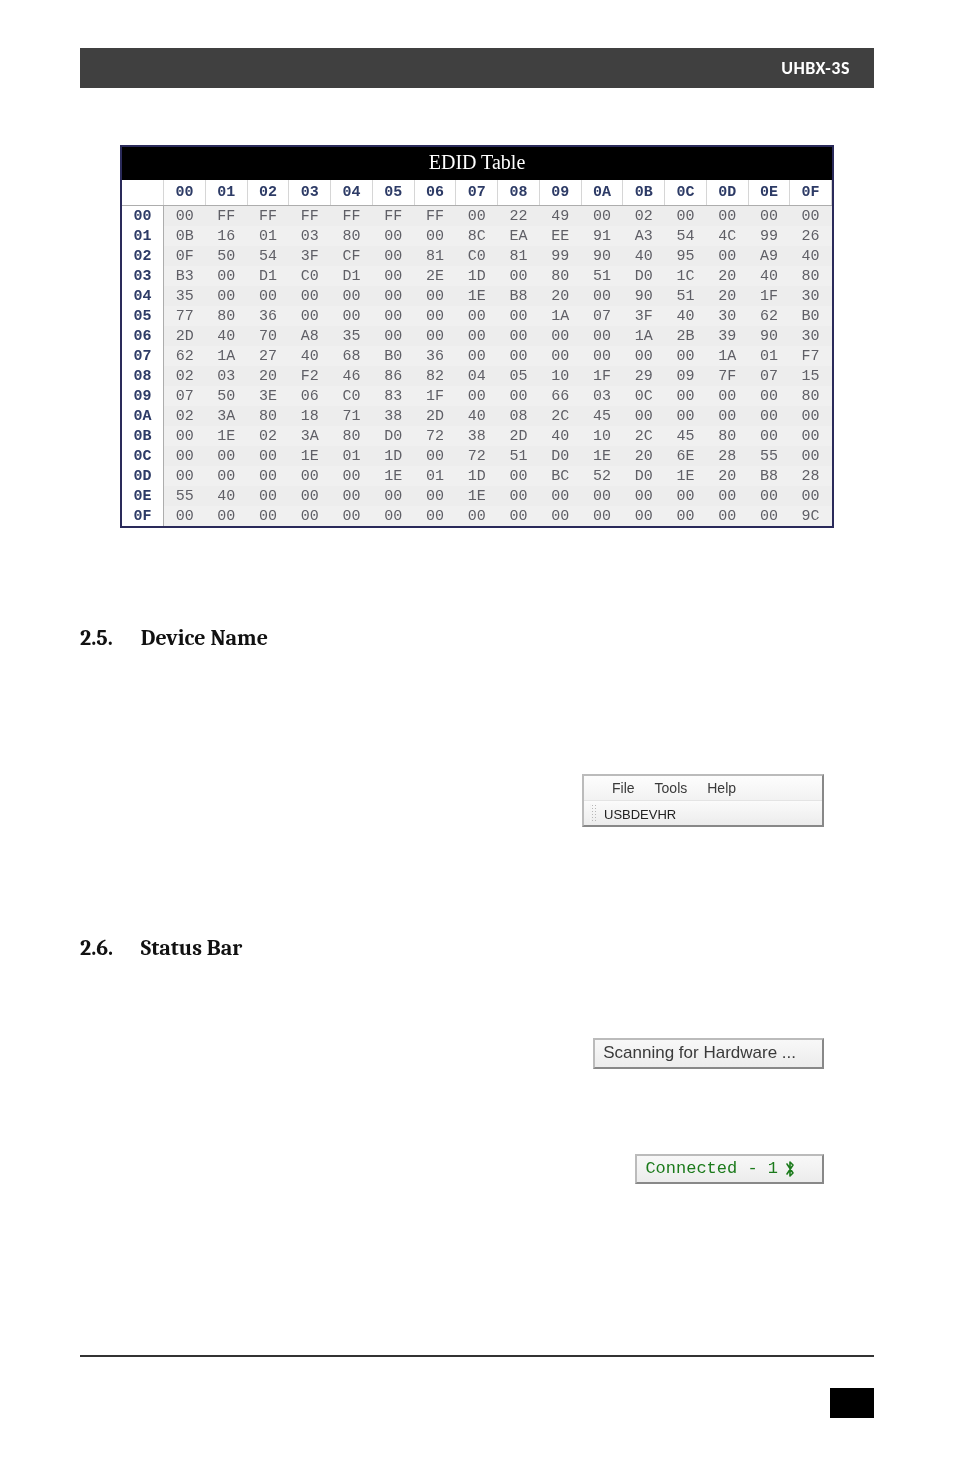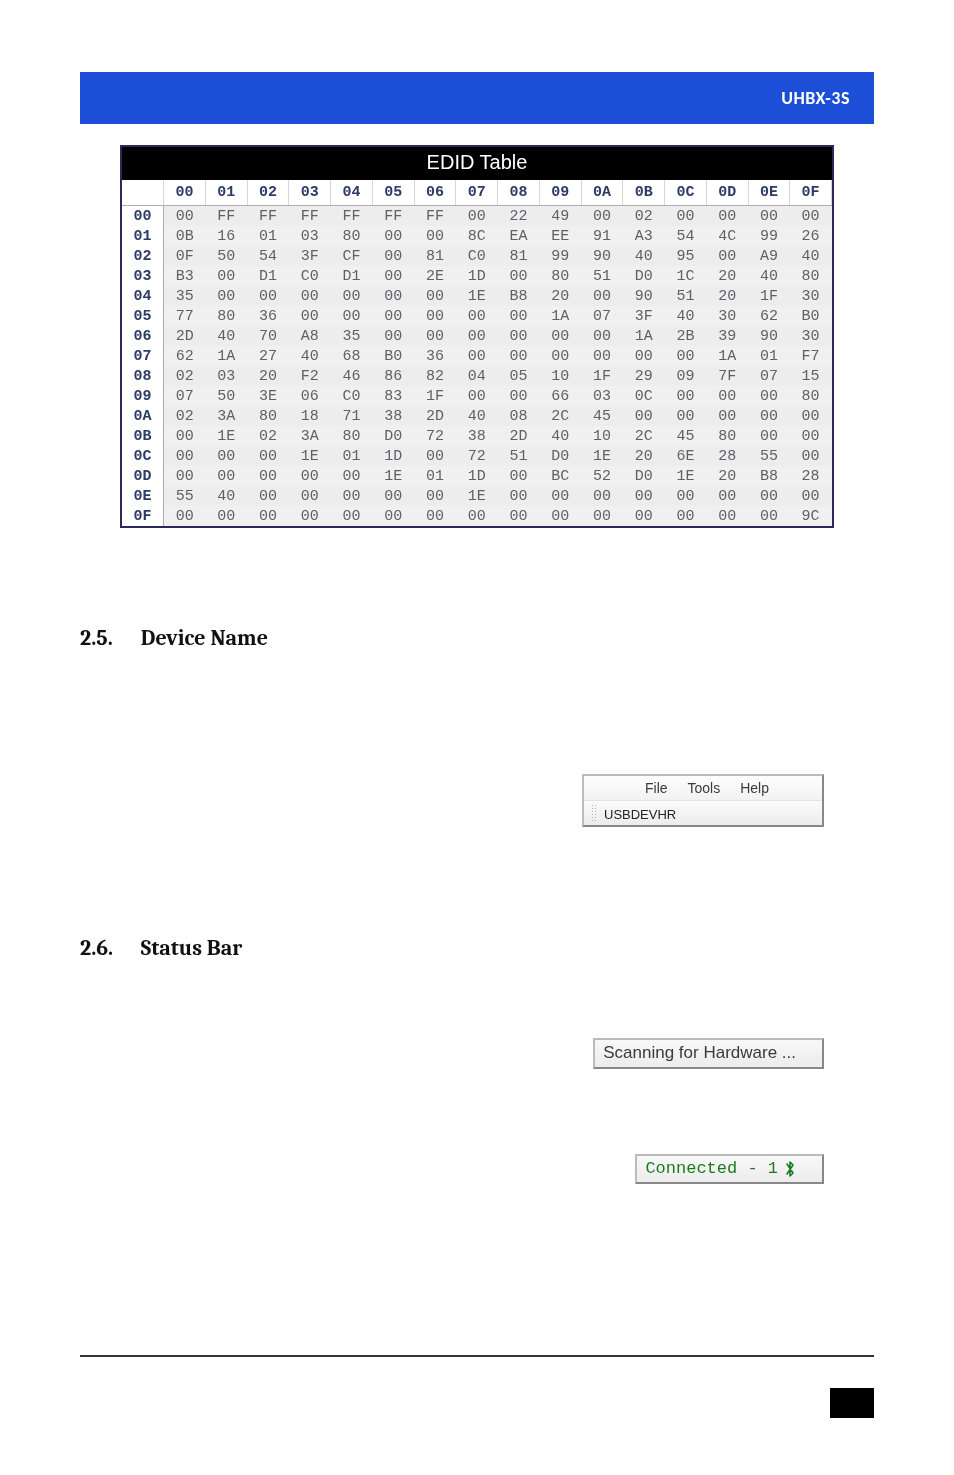--- a/index.html
+++ b/index.html
@@ -6,23 +6,23 @@
   html, body {
     margin: 0; padding: 0;
     width: 954px; height: 1475px;
     background: #fff;
     font-family: Calibri, "Segoe UI", Arial, sans-serif;
     color: #000;
     position: relative;
   }
   .header-bar {
     position: absolute;
-    left: 80px; right: 80px; top: 72px;
-    height: 52px;
-    background: #1d4ed8;
+    left: 80px; right: 80px; top: 48px;
+    height: 40px;
+    background: #404040;
     display: flex;
     justify-content: flex-end;
     align-items: center;
     padding-right: 24px;
   }
   .header-bar span {
     color: #fff;
     font-weight: 700;
     font-size: 18px;
     letter-spacing: 0.5px;
@@ -30,21 +30,21 @@
 
   .edid-wrap {
     position: absolute;
     left: 120px; top: 145px; right: 120px;
     border: 2px solid #2a2a5a;
   }
   .edid-title {
     background: #000;
     color: #fff;
     text-align: center;
-    font-family: Liberation Sans, sans-serif;
+    font-family: Liberation Serif, serif;
     font-size: 20px;
     padding: 4px 0 6px;
     font-weight: 400;
   }
   table.edid {
     border-collapse: collapse;
     width: 100%;
     font-family: Liberation Mono, monospace;
     font-size: 15px;
     table-layout: fixed;
@@ -101,21 +101,20 @@
   }
   .menu-row {
     display: flex;
     gap: 0;
     padding: 4px 10px 4px 18px;
     background: linear-gradient(#fdfdfd,#f2f2f2);
     border-bottom: 1px solid #e4e4e4;
     font-family: "Segoe UI", Tahoma, sans-serif;
     font-size: 14px;
     color: #3a3a3a;
-    justify-content: center;
   }
   .menu-row span { padding: 0 10px; }
   .dev-row {
     display: flex;
     align-items: flex-end;
     padding: 3px 4px 3px 6px;
     background: linear-gradient(#fbfbfb,#ececec);
     font-family: "Segoe UI", Tahoma, sans-serif;
     font-size: 13px;
     color: #222;

